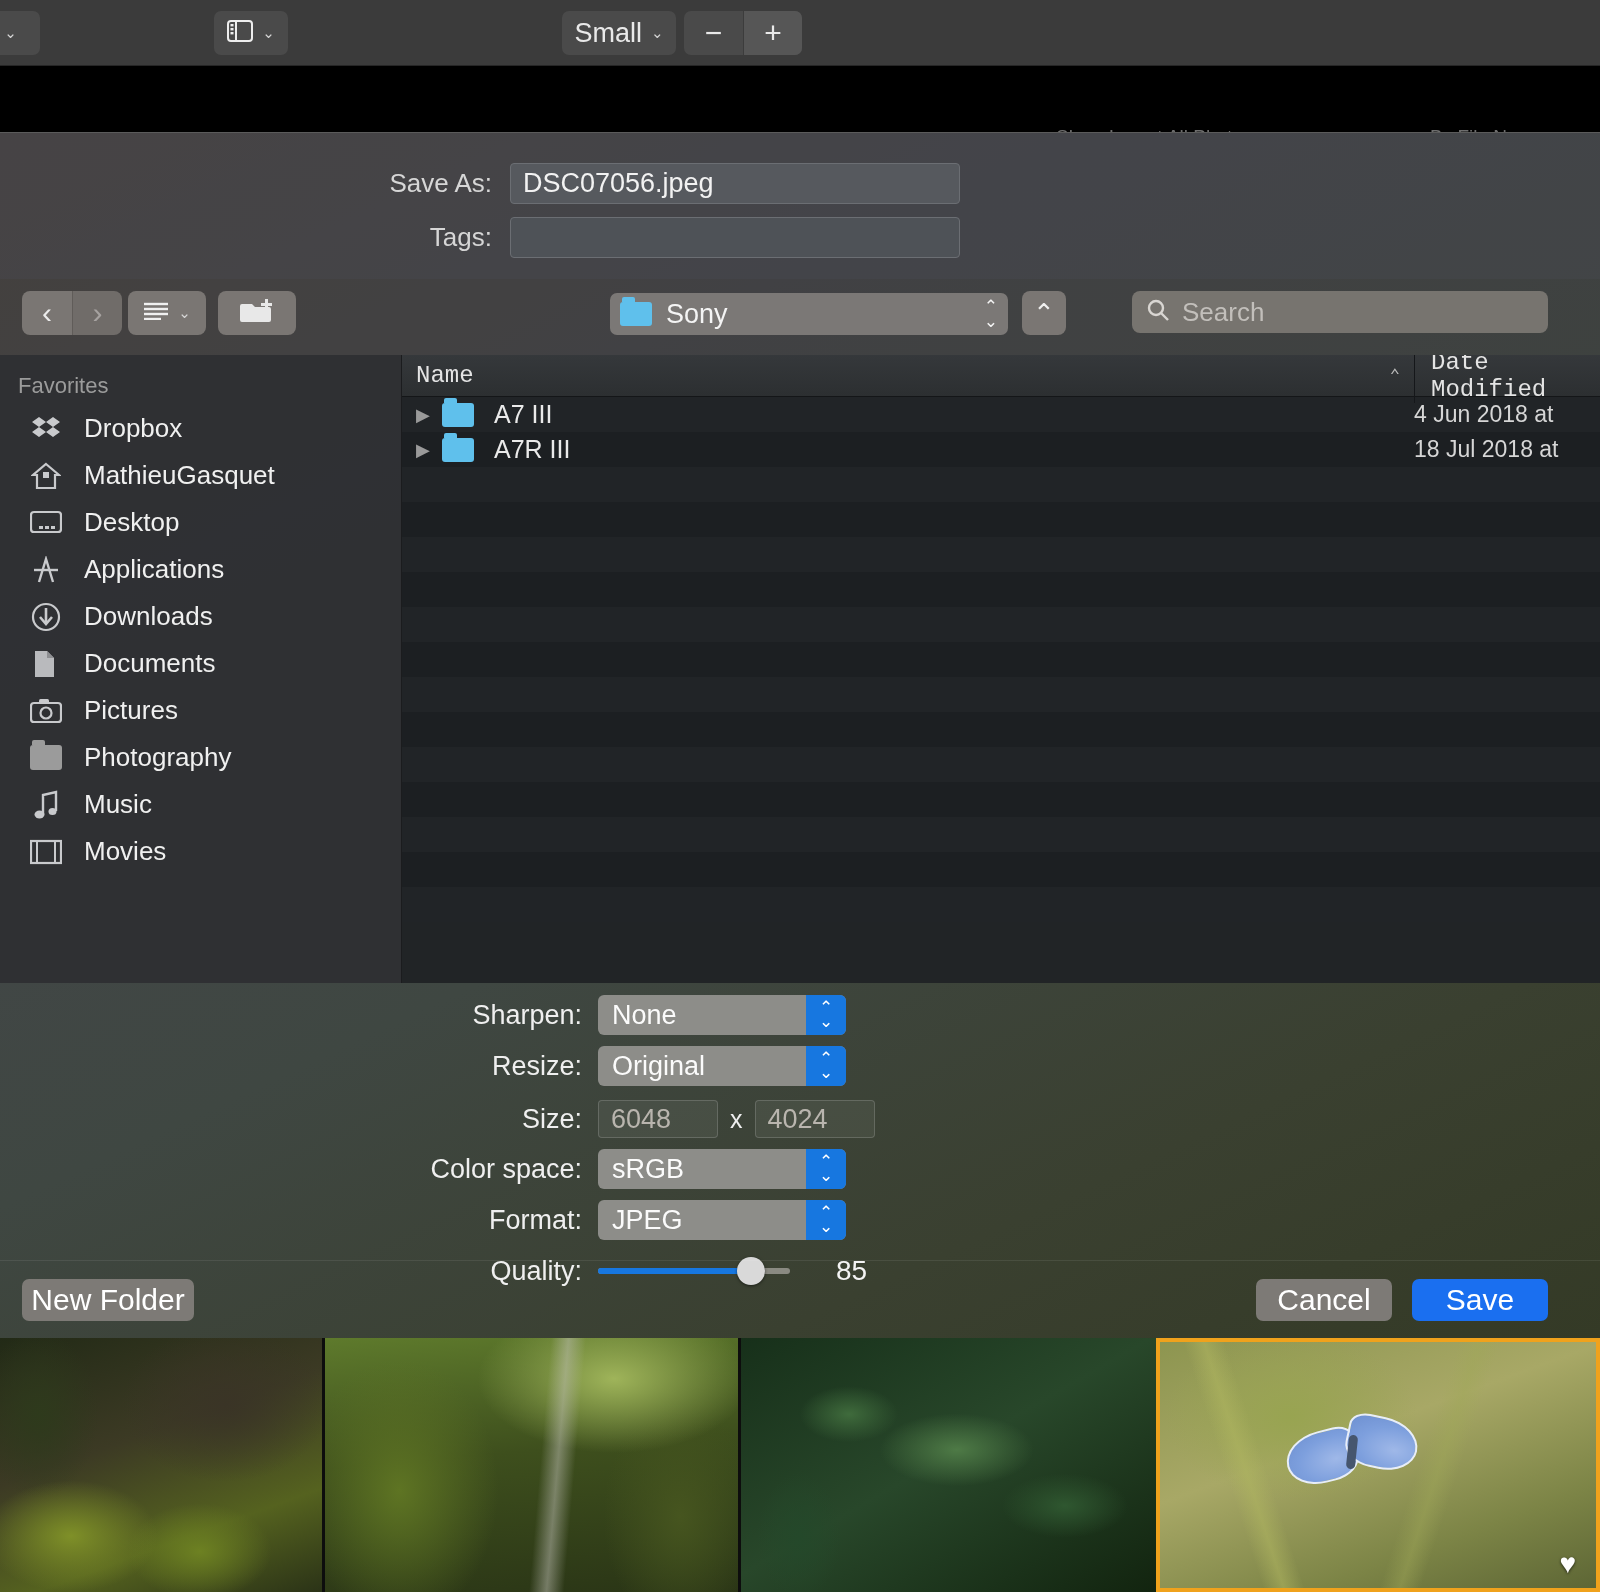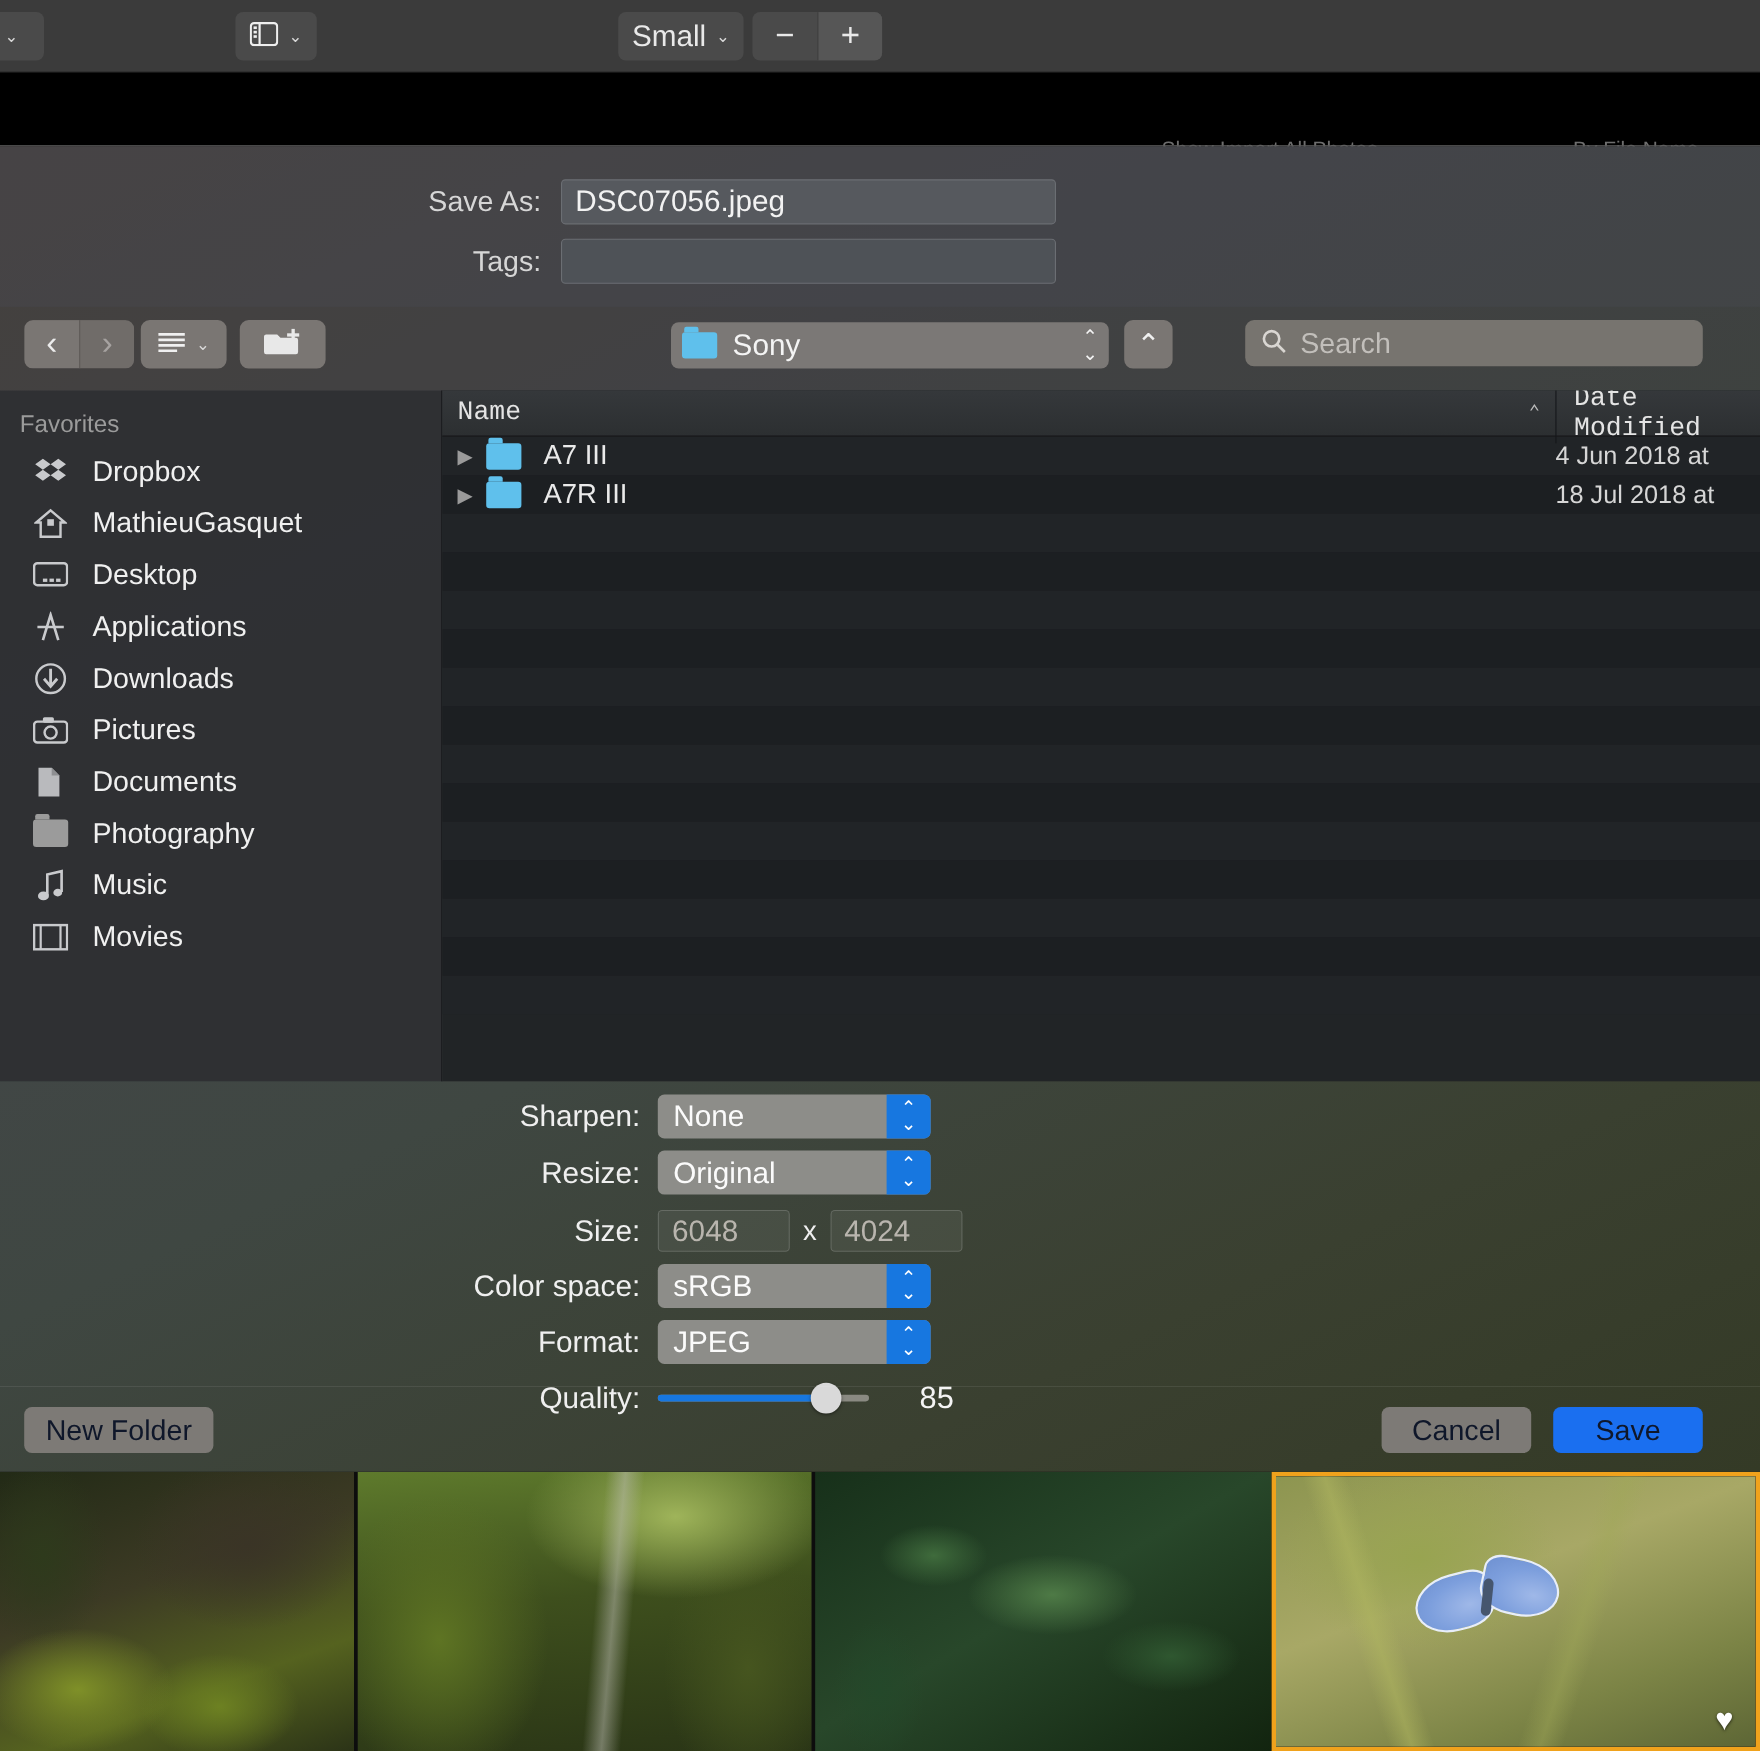--- a/index.html
+++ b/index.html
@@ -237,21 +237,21 @@
   .q-val { color: #f4f4f4; font-size: 28px; margin-left: 46px; }
 
   
   .footer {
     position: absolute; left: 0; bottom: 0; width: 1600px; height: 78px;
     border-top: 1px solid rgba(255,255,255,.08);
   }
   .btn {
     position: absolute; height: 42px; border-radius: 7px;
     display: flex; align-items: center; justify-content: center;
-    font-size: 26px; color: #0f172a;
+    font-size: 30px; color: #ffffff;
   }
   .btn.grey { background: #7d7a76; }
   .btn.blue { background: #1a6ff0; }
 </style>
 </head>
 <body>
 
 <div id="root">
 
   <div class="app-toolbar">
@@ -427,37 +427,37 @@
               <circle cx="15" cy="15" r="13" fill="none" stroke="#c9cacd" stroke-width="2.2"></circle>
               <line x1="15" y1="6" x2="15" y2="20" stroke="#c9cacd" stroke-width="2.6"></line>
               <path d="M9 15 L15 22 L21 15" fill="none" stroke="#c9cacd" stroke-width="2.6"></path>
             </svg>
           </span>
           <span>Downloads</span>
         </div>
 
         <div class="sb-item">
           <span class="sb-ico">
+            <svg width="28" height="30" viewBox="0 0 28 30">
+              <path d="M3 2 h12 l7 7 v19 H3 Z" fill="#b9babd"></path>
+              <path d="M15 2 v7 h7" fill="#8e8f92"></path>
+            </svg>
+          </span>
+          <span>Documents</span>
+        </div>
+
+        <div class="sb-item">
+          <span class="sb-ico">
             <svg width="32" height="26" viewBox="0 0 32 26">
               <rect x="1" y="5" width="30" height="19" rx="3" fill="none" stroke="#c9cacd" stroke-width="2.2"></rect>
               <rect x="9" y="1" width="10" height="5" rx="1.5" fill="#c9cacd"></rect>
               <circle cx="16" cy="15" r="5.5" fill="none" stroke="#c9cacd" stroke-width="2.2"></circle>
             </svg>
           </span>
           <span>Pictures</span>
-        </div>
-
-        <div class="sb-item">
-          <span class="sb-ico">
-            <svg width="28" height="30" viewBox="0 0 28 30">
-              <path d="M3 2 h12 l7 7 v19 H3 Z" fill="#b9babd"></path>
-              <path d="M15 2 v7 h7" fill="#8e8f92"></path>
-            </svg>
-          </span>
-          <span>Documents</span>
         </div>
 
         <div class="sb-item">
           <span class="sb-ico">
             <span class="folder-ico grey" style="width:32px;height:25px;margin:0;"></span>
           </span>
           <span>Photography</span>
         </div>
 
         <div class="sb-item">

